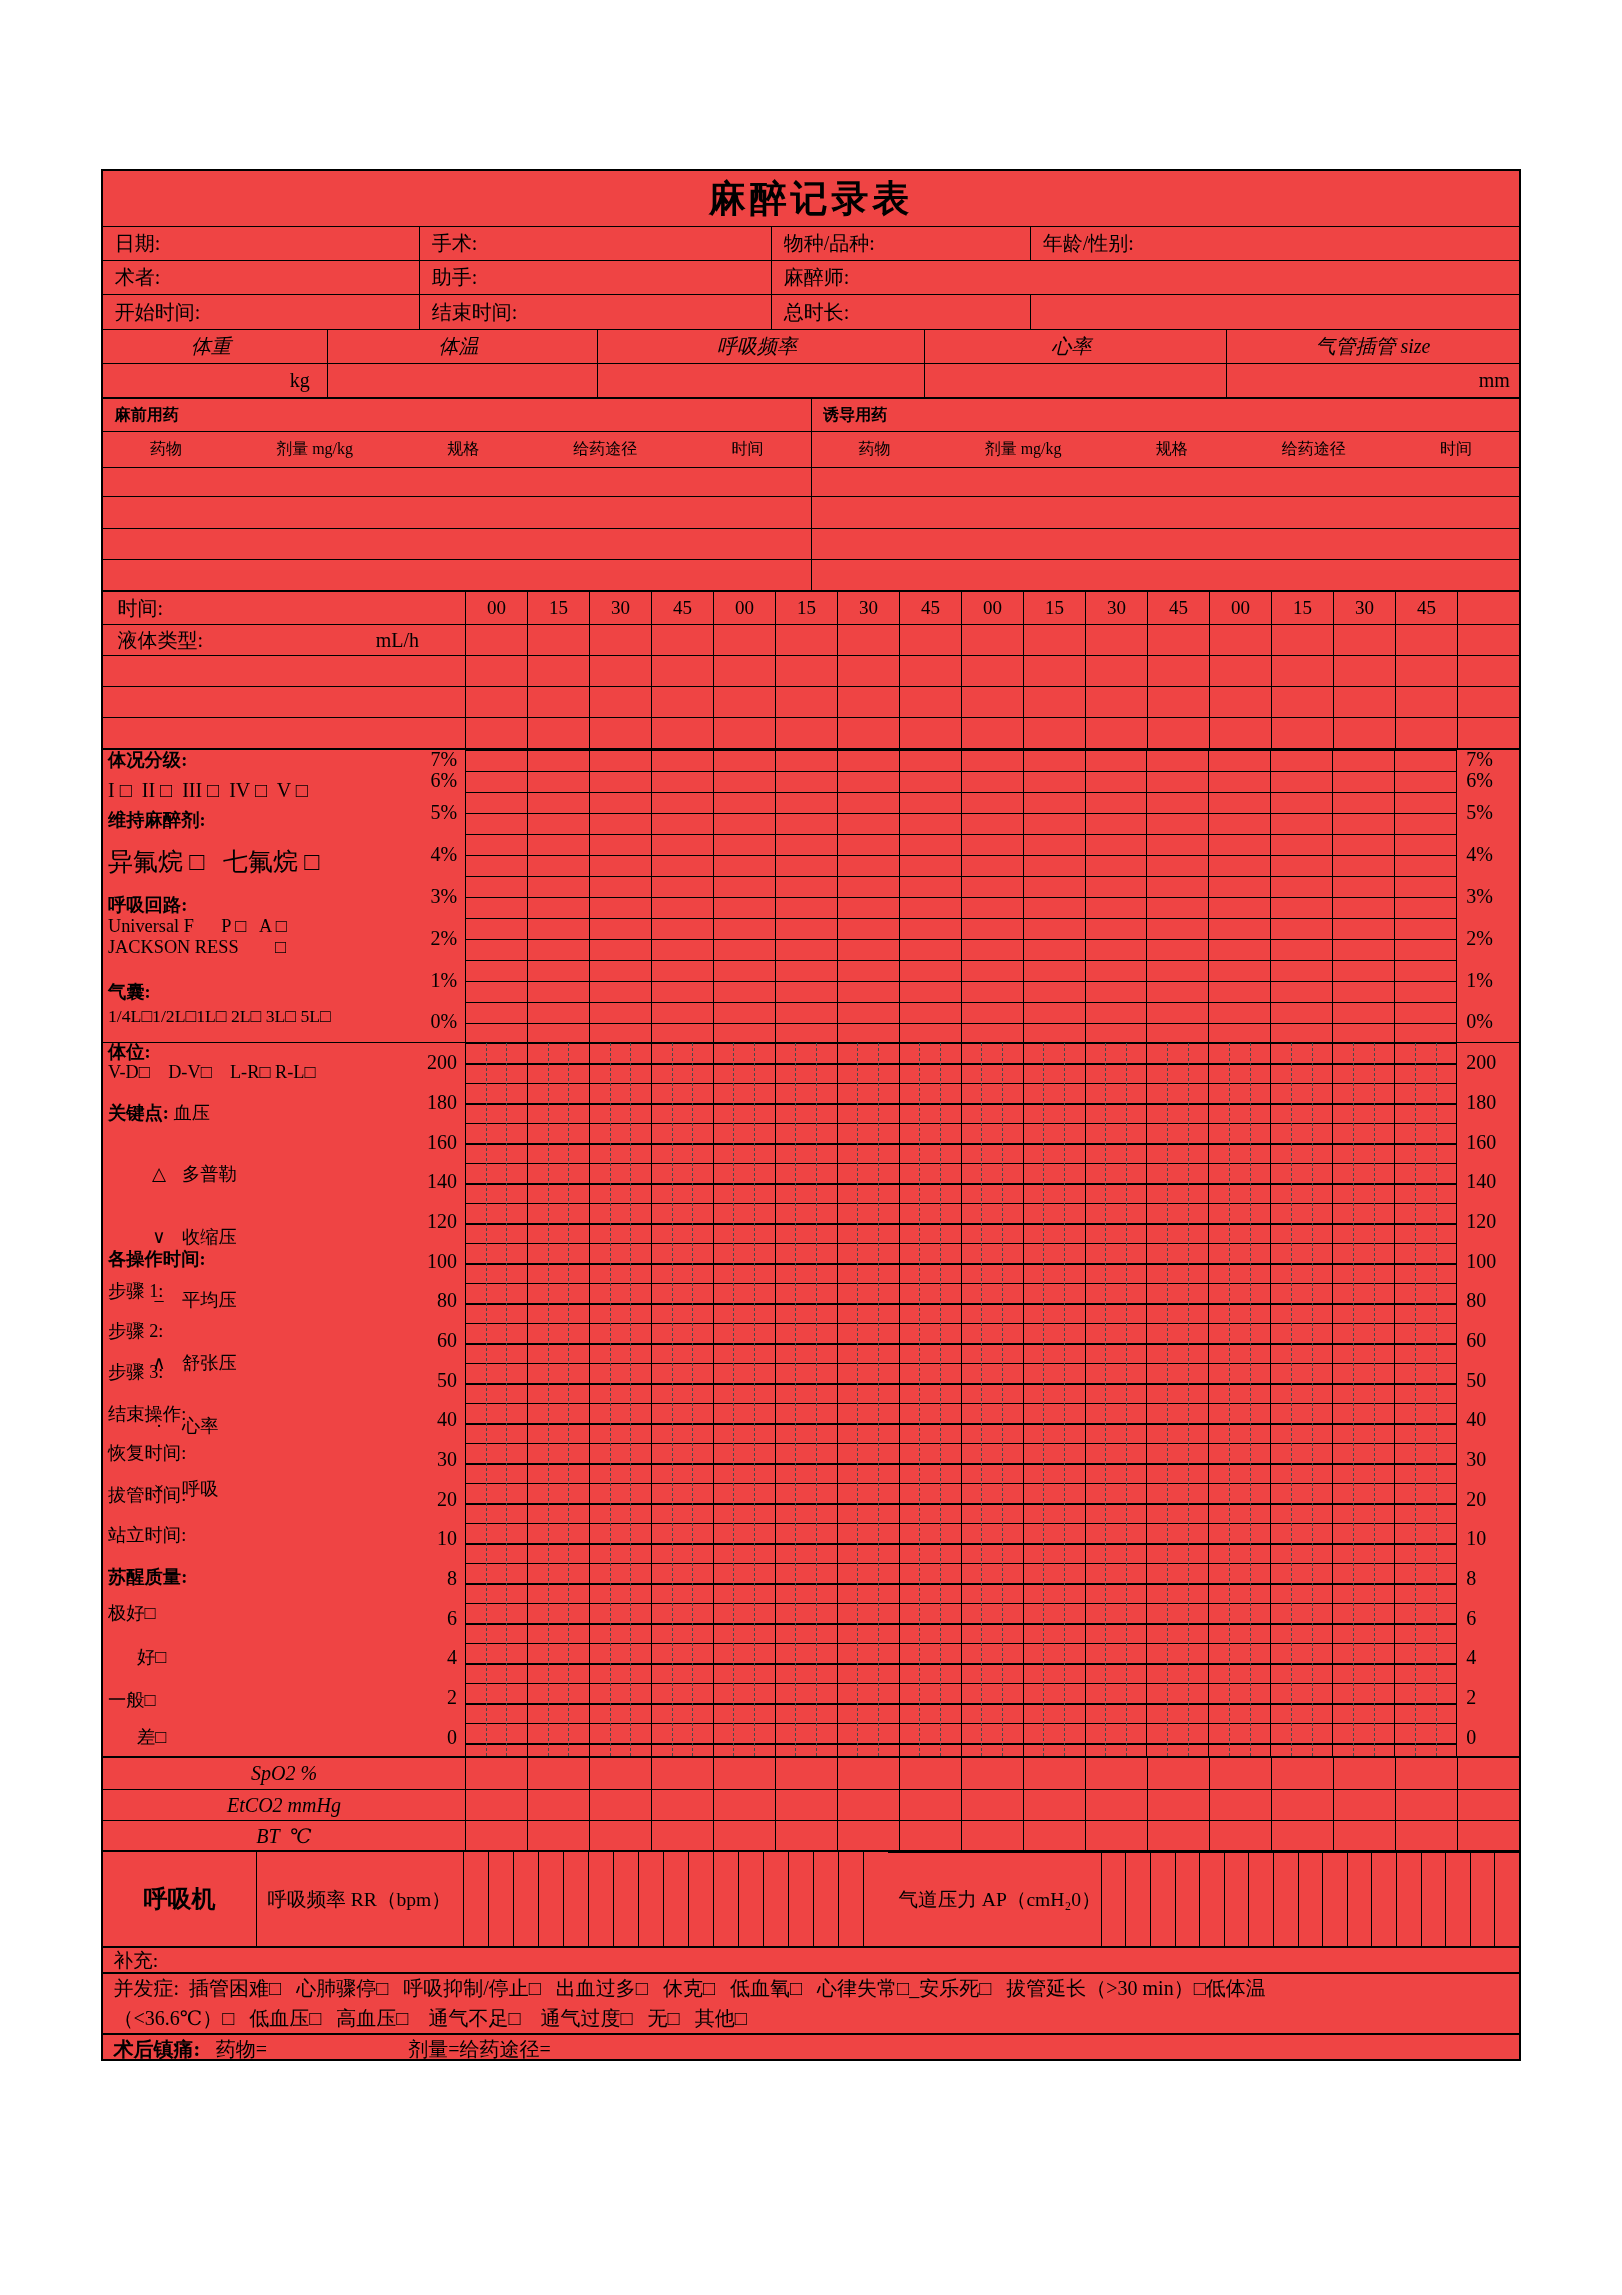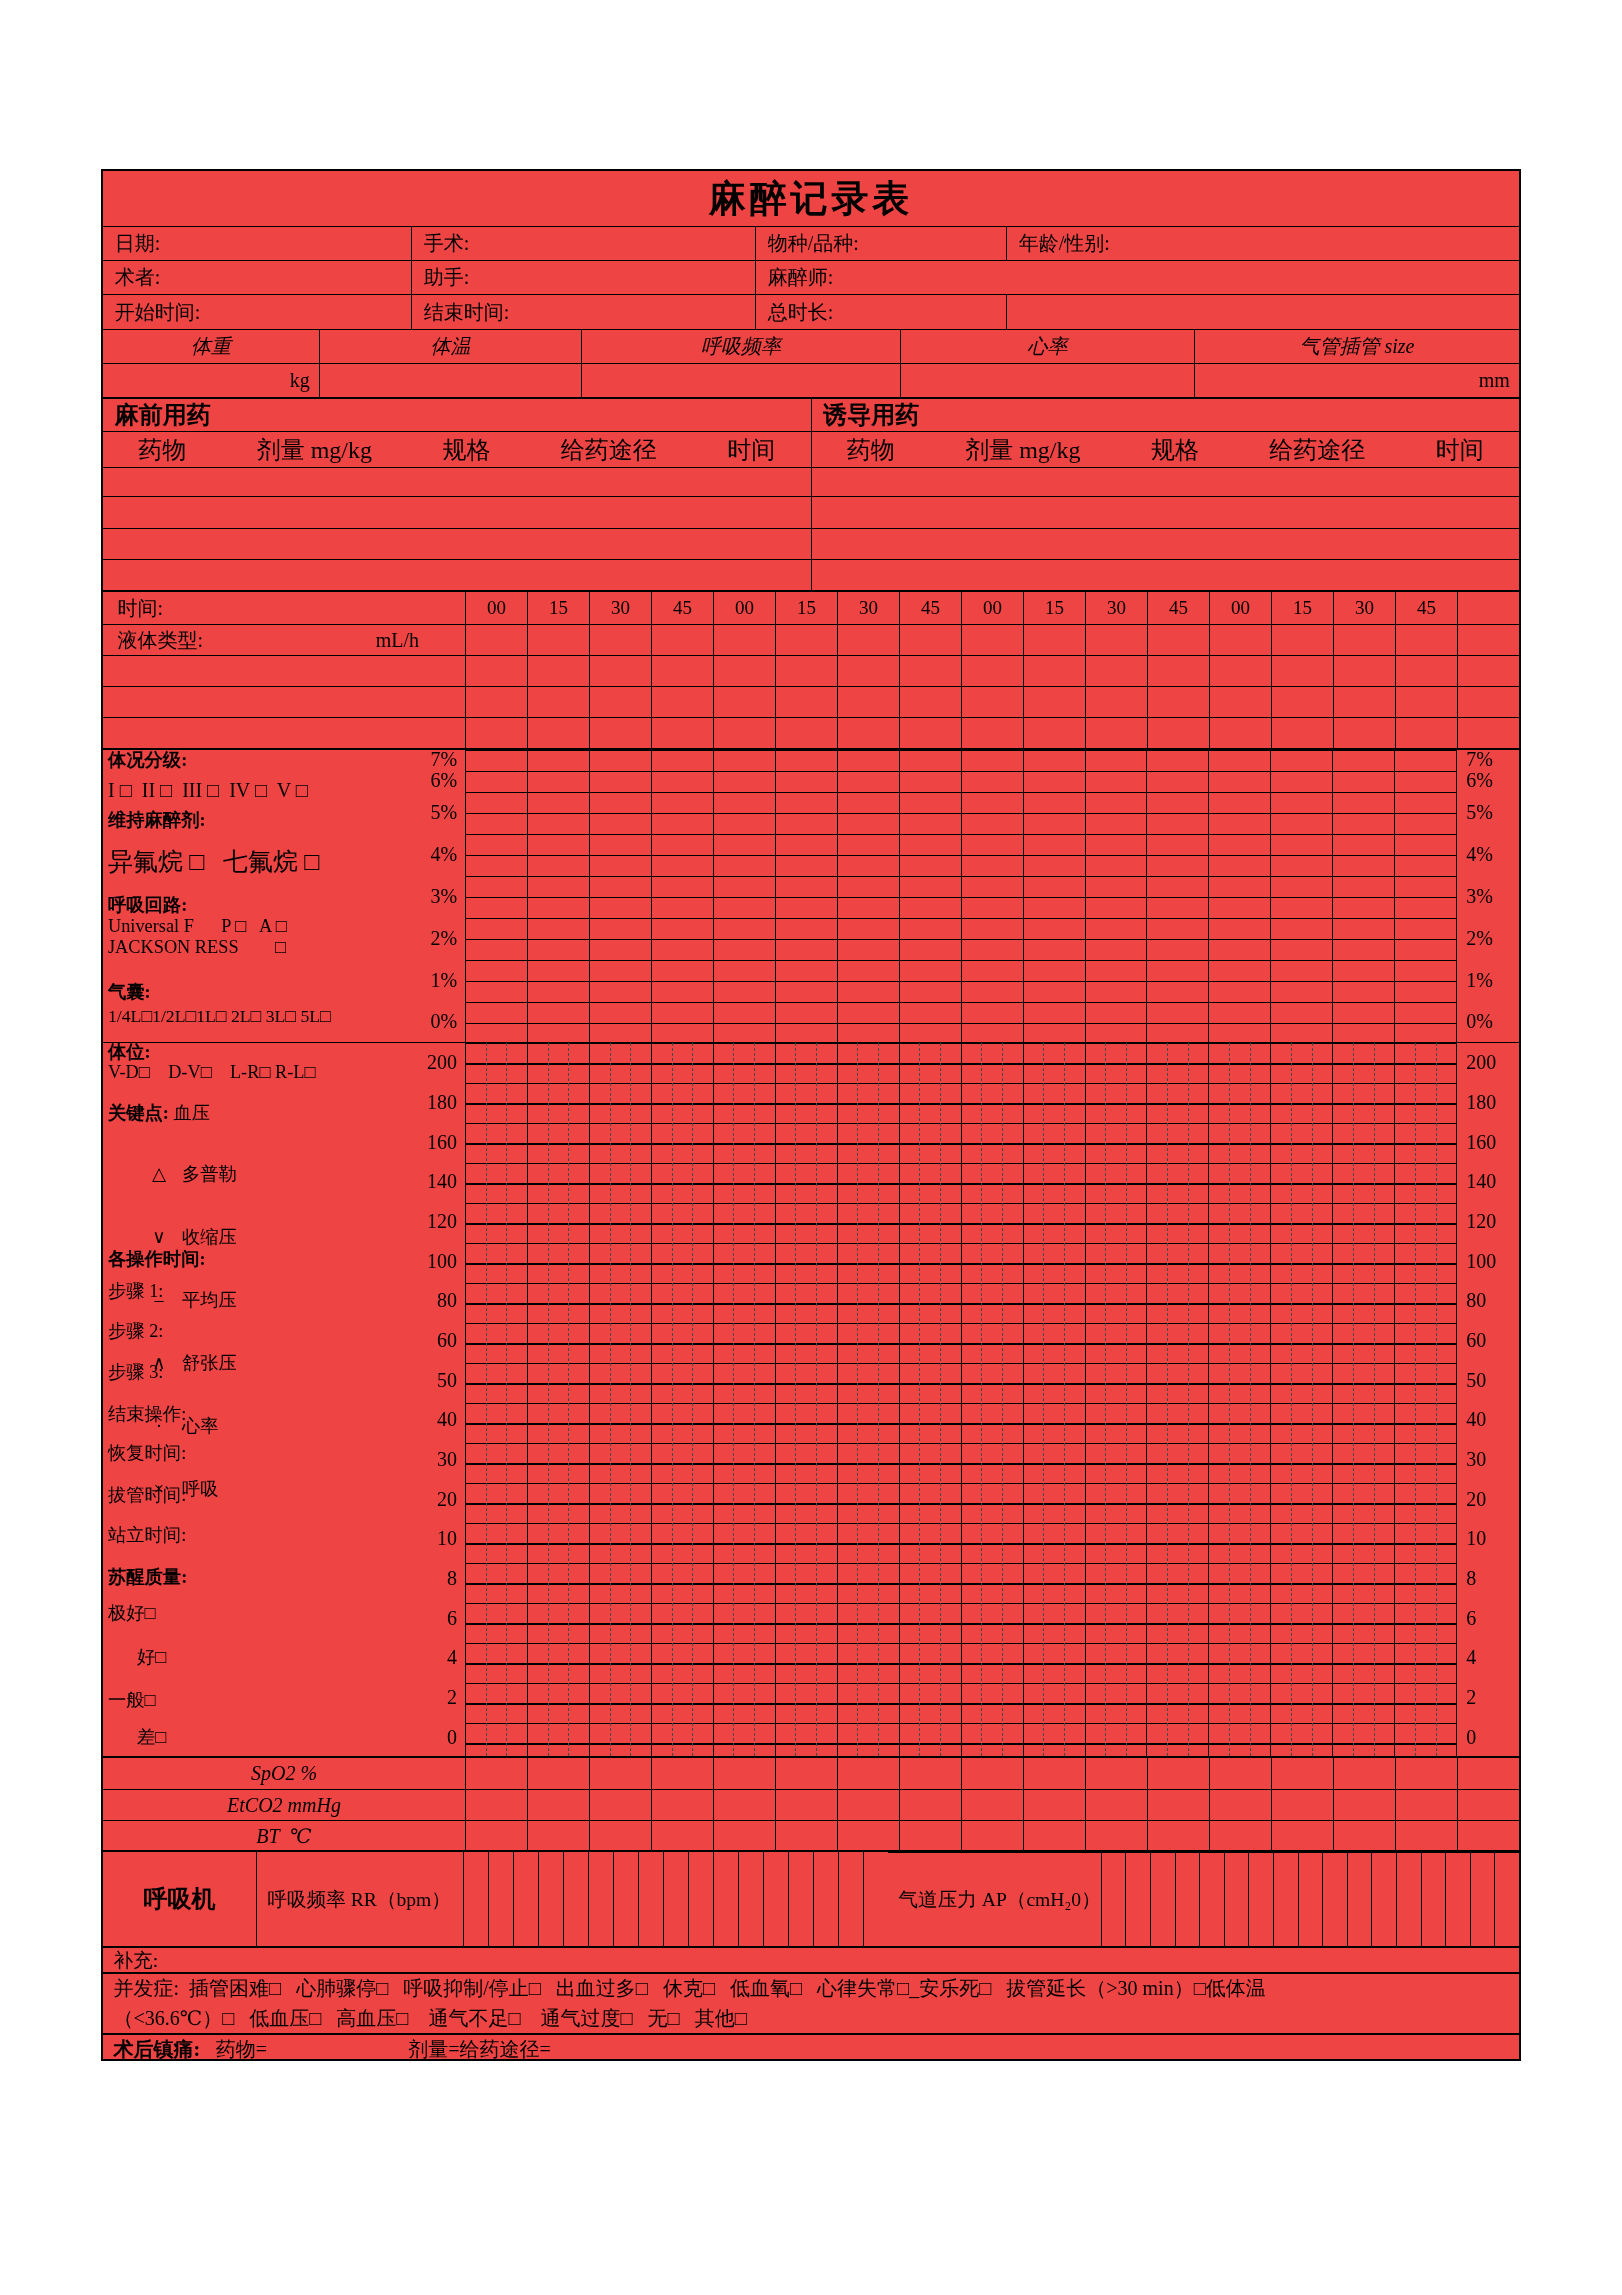--- a/index.html
+++ b/index.html
@@ -3,35 +3,35 @@
 <meta charset="utf-8">
 <style>
   html,body{margin:0;padding:0;background:#ffffff;width:1623px;height:2295px;position:relative;
     font-family:"Liberation Serif","DejaVu Serif",serif;color:#000;}
   #form{position:absolute;left:101px;top:169px;width:1420px;height:1892px;
     border:2.6px solid #000;box-sizing:border-box;display:flex;flex-direction:column;overflow:hidden;background:#ef4444;}
   .r{display:flex;flex:0 0 auto;border-bottom:1.3px solid #000;position:relative;box-sizing:border-box;}
   .r.thick{border-bottom:2px solid #000;}
   .r.noline{border-bottom:none;}
   .c{box-sizing:border-box;display:flex;align-items:center;padding-left:11.8px;font-size:20px;white-space:pre-wrap;overflow:hidden;}
-  .c + .c{border-left:1.3px solid #000;}
+  .c + .c{border-left:1.3px solid #000;margin-left:8px;}
   .ctr{justify-content:center;padding-left:0;font-style:italic;}
   .rt{justify-content:flex-end;padding-right:9.2px;padding-left:0;}
   .b{font-weight:bold;}
   .title{justify-content:center;align-items:center;font-size:37px;font-weight:bold;letter-spacing:3.9px;
     font-family:"Liberation Sans","DejaVu Sans",sans-serif;}
   
   .lc{flex:0 0 363px;box-sizing:border-box;border-right:1.3px solid #000;position:relative;
     display:flex;align-items:center;padding-left:14.4px;font-size:20px;white-space:pre-wrap;}
   .lc.ctr{justify-content:center;padding-left:0;}
   .cells{flex:1;display:flex;}
   .dcell{flex:1;box-sizing:border-box;font-size:19px;display:flex;align-items:center;justify-content:center;white-space:pre;}
   .dcell + .dcell{border-left:1.3px solid #000;}
   
-  .half{flex:1;display:flex;align-items:center;padding-left:11.8px;font-size:24px;box-sizing:border-box;white-space:pre-wrap;}
+  .half{flex:1;display:flex;align-items:center;padding-left:11.8px;font-size:16px;box-sizing:border-box;white-space:pre-wrap;}
   .half + .half{border-left:1.3px solid #000;}
   .medcols{justify-content:space-around;padding-left:0;}
   .medcols span{white-space:pre;}
   
   .gridarea{flex:16;position:relative;display:flex;box-sizing:border-box;}
   .strip{flex:1;border-left:1.3px solid #000;position:relative;box-sizing:border-box;}
   .gcol{flex:1;box-sizing:border-box;display:flex;}
   .gcol + .gcol{border-left:1.3px solid #000;}
   .gsub{flex:1;box-sizing:border-box;}
   .gsub + .gsub{border-left:1.3px dashed #4a4a4a;}

